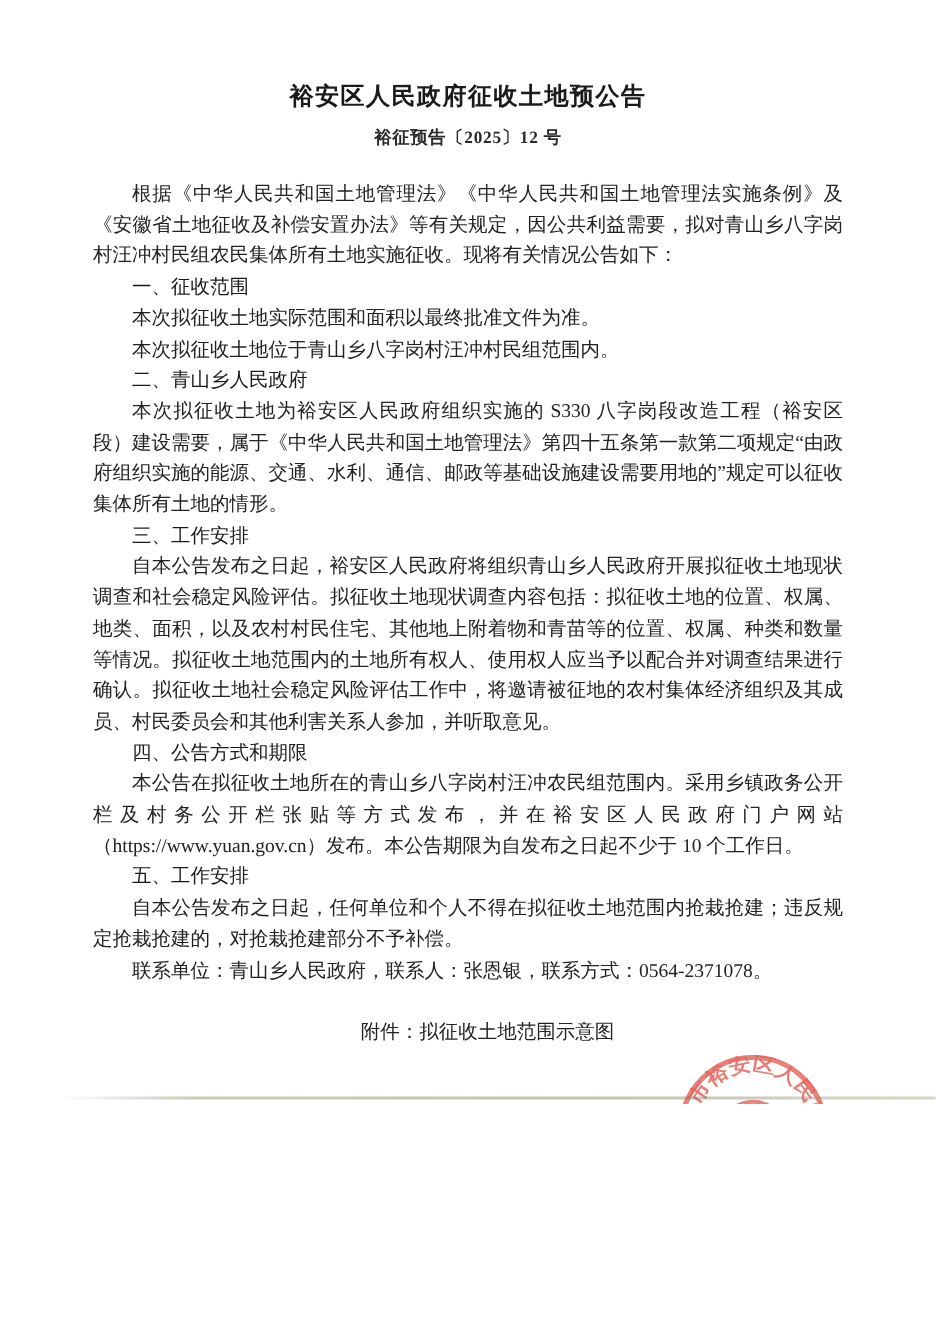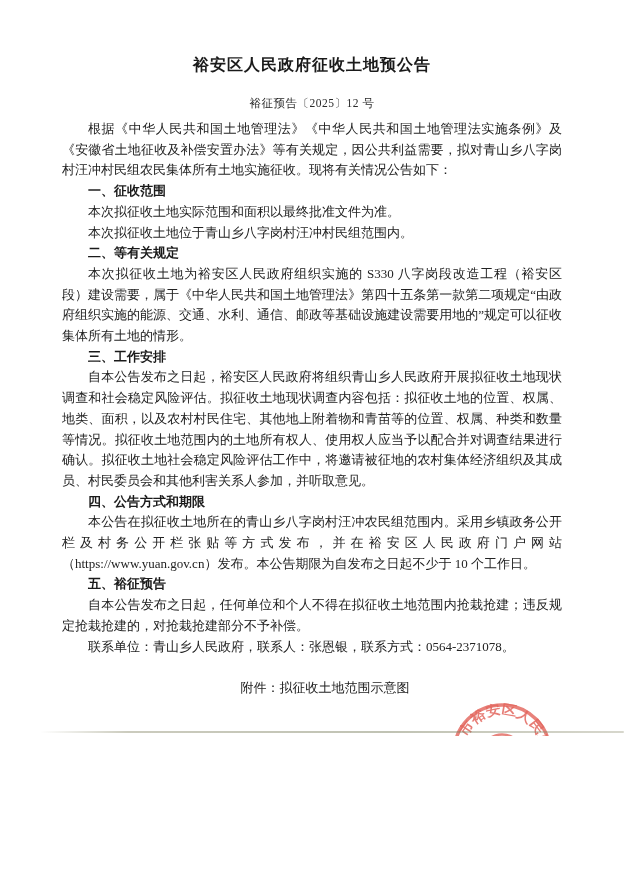--- a/index.html
+++ b/index.html
@@ -19,44 +19,45 @@
   .title {
     margin: 56px 0 0 0;
     text-align: center;
     font-size: 16px;
     line-height: 18px;
     font-weight: bold;
     letter-spacing: 1px;
     color: #1a1a1a;
   }
   .doc-number {
-    margin-top: 22px;
+    margin-top: 11px;
     text-align: center;
     font-size: 11.5px;
     line-height: 14px;
     letter-spacing: 0.5px;
     color: #2a2a2a;
+    font-weight: bold;
   }
   .body-text {
     position: absolute;
     left: 62px;
     top: 119px;
     width: 500px;
     font-size: 13px;
     line-height: 20.7px;
     text-align: justify;
     color: #222222;
   }
   .body-text p {
     margin: 0;
     padding: 0;
     text-indent: 2em;
   }
   .body-text p.heading {
-    font-weight: bold;
+    font-weight: normal;
     color: #1a1a1a;
   }
   .body-text p.attachment {
     margin-top: 20.7px;
     text-align: center;
   }
   .seal {
     position: absolute;
     left: 449px;
     top: 700px;
@@ -98,27 +99,27 @@
 <div class="page">
 
   <h1 class="title">裕安区人民政府征收土地预公告</h1>
   <div class="doc-number">裕征预告〔2025〕12 号</div>
 
   <div class="body-text">
     <p class="para">根据《中华人民共和国土地管理法》《中华人民共和国土地管理法实施条例》及《安徽省土地征收及补偿安置办法》等有关规定，因公共利益需要，拟对青山乡八字岗村汪冲村民组农民集体所有土地实施征收。现将有关情况公告如下：</p>
     <p class="heading">一、征收范围</p>
     <p class="para">本次拟征收土地实际范围和面积以最终批准文件为准。</p>
     <p class="para">本次拟征收土地位于青山乡八字岗村汪冲村民组范围内。</p>
-    <p class="heading">二、等有关规定</p>
+    <p class="heading">二、青山乡人民政府</p>
     <p class="para">本次拟征收土地为裕安区人民政府组织实施的 S330 八字岗段改造工程（裕安区段）建设需要，属于《中华人民共和国土地管理法》第四十五条第一款第二项规定“由政府组织实施的能源、交通、水利、通信、邮政等基础设施建设需要用地的”规定可以征收集体所有土地的情形。</p>
     <p class="heading">三、工作安排</p>
     <p class="para">自本公告发布之日起，裕安区人民政府将组织青山乡人民政府开展拟征收土地现状调查和社会稳定风险评估。拟征收土地现状调查内容包括：拟征收土地的位置、权属、地类、面积，以及农村村民住宅、其他地上附着物和青苗等的位置、权属、种类和数量等情况。拟征收土地范围内的土地所有权人、使用权人应当予以配合并对调查结果进行确认。拟征收土地社会稳定风险评估工作中，将邀请被征地的农村集体经济组织及其成员、村民委员会和其他利害关系人参加，并听取意见。</p>
     <p class="heading">四、公告方式和期限</p>
     <p class="para">本公告在拟征收土地所在的青山乡八字岗村汪冲农民组范围内。采用乡镇政务公开栏及村务公开栏张贴等方式发布，并在裕安区人民政府门户网站（https://www.yuan.gov.cn）发布。本公告期限为自发布之日起不少于 10 个工作日。</p>
-    <p class="heading">五、裕征预告</p>
+    <p class="heading">五、工作安排</p>
     <p class="para">自本公告发布之日起，任何单位和个人不得在拟征收土地范围内抢栽抢建；违反规定抢栽抢建的，对抢栽抢建部分不予补偿。</p>
     <p class="para">联系单位：青山乡人民政府，联系人：张恩银，联系方式：0564-2371078。</p>
     <p class="para attachment">附件：拟征收土地范围示意图</p>
   </div>
 
   <svg class="seal" viewBox="0 0 106 106" xmlns="http://www.w3.org/2000/svg">
 
     <circle cx="53" cy="53" r="48" fill="none" stroke="#df5248" stroke-width="3.4" opacity="0.82"></circle>
 
     <defs>

